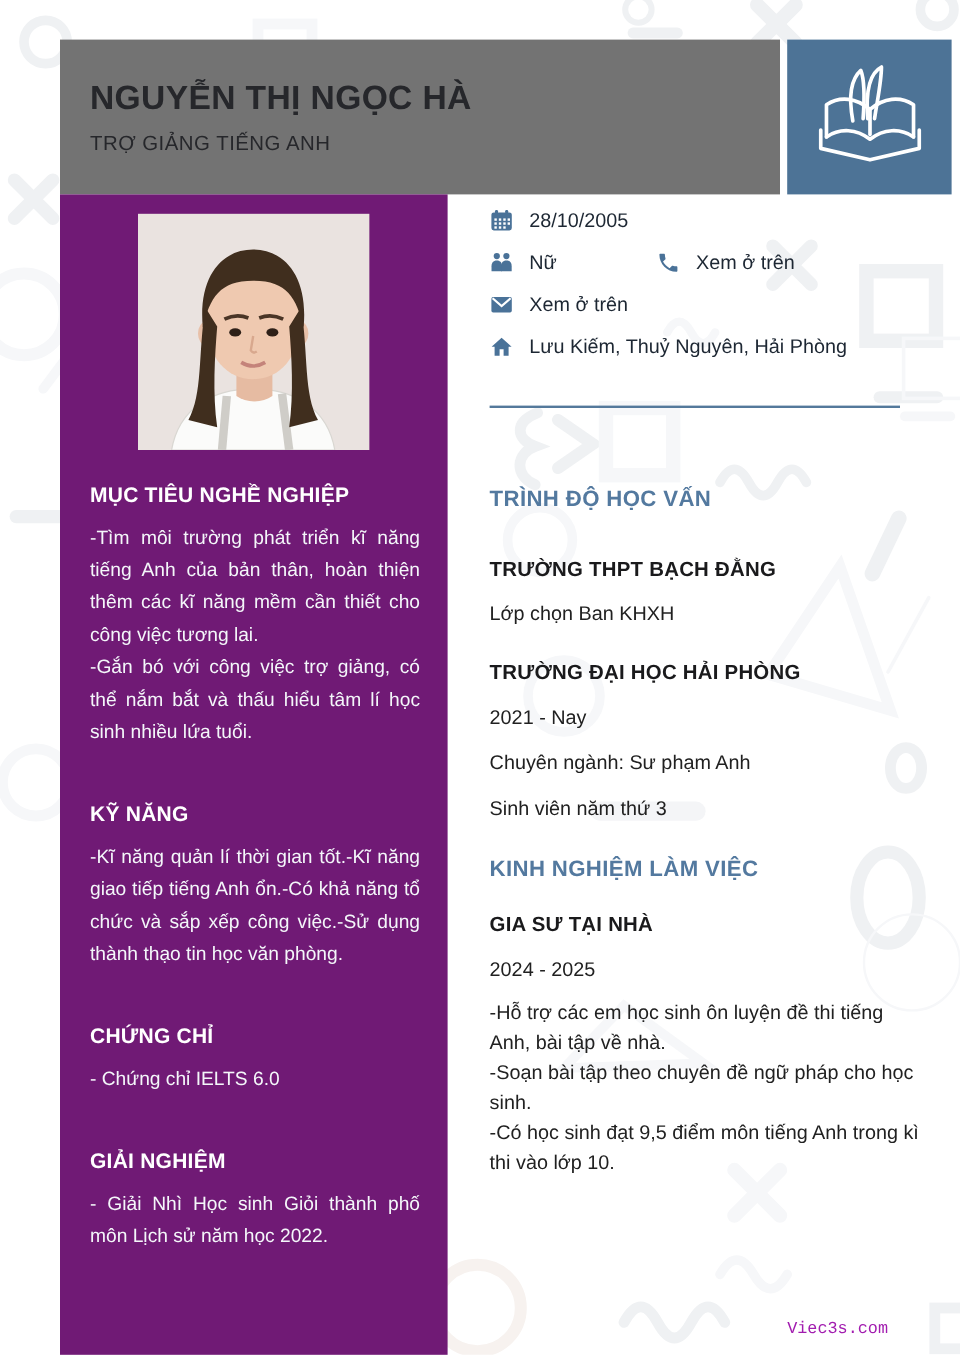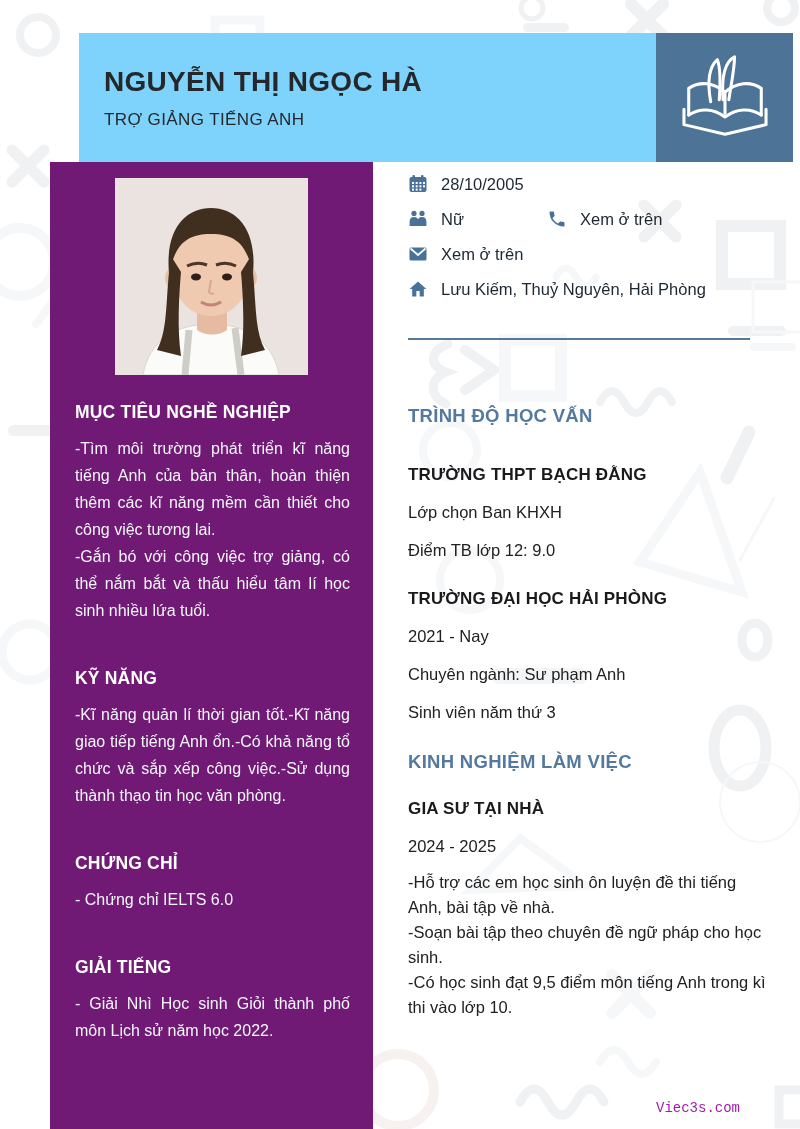--- a/index.html
+++ b/index.html
@@ -3,22 +3,22 @@
 <meta charset="utf-8">
 <style>
   html,body{margin:0;padding:0;}
   body{
     width:800px;height:1129px;position:relative;overflow:hidden;background:#ffffff;
     font-family:"Liberation Sans","DejaVu Sans",sans-serif;color:#212121;
   }
   .doodles{position:absolute;left:0;top:0;width:800px;height:1129px;}
   
   .header-band{
-    position:absolute;left:50px;top:33px;width:600px;height:129px;background:#7dd3fc;
-    box-sizing:border-box;padding:33px 10px 0 25px;margin-left:29px;
+    position:absolute;left:50px;top:33px;width:600px;height:129px;background:#737373;
+    box-sizing:border-box;padding:33px 10px 0 25px;
   }
   .name{font-size:28px;font-weight:bold;color:#26272b;letter-spacing:.3px;}
   .job-title{font-size:17px;color:#26272b;margin-top:12px;letter-spacing:.4px;}
   .logo-box{
     position:absolute;left:656px;top:33px;width:137px;height:129px;background:#4d7396;
     display:flex;align-items:center;justify-content:center;
   }
   
   .sidebar{
     position:absolute;left:50px;top:162px;width:323px;height:967px;background:#701a75;
@@ -139,21 +139,21 @@
   <h2 class="side-h">MỤC TIÊU NGHỀ NGHIỆP</h2>
   <p class="side-p">-Tìm môi trường phát triển kĩ năng tiếng Anh của bản thân, hoàn thiện thêm các kĩ năng mềm cần thiết cho công việc tương lai.
 -Gắn bó với công việc trợ giảng, có thể nắm bắt và thấu hiểu tâm lí học sinh nhiều lứa tuổi.</p>
 
   <h2 class="side-h mt">KỸ NĂNG</h2>
   <p class="side-p">-Kĩ năng quản lí thời gian tốt.-Kĩ năng giao tiếp tiếng Anh ổn.-Có khả năng tổ chức và sắp xếp công việc.-Sử dụng thành thạo tin học văn phòng.</p>
 
   <h2 class="side-h mt">CHỨNG CHỈ</h2>
   <p class="side-p">- Chứng chỉ IELTS 6.0</p>
 
-  <h2 class="side-h mt">GIẢI TIẾNG</h2>
+  <h2 class="side-h mt">GIẢI NGHIỆM</h2>
   <p class="side-p">- Giải Nhì Học sinh Giỏi thành phố môn Lịch sử năm học 2022.</p>
 </div>
 
 <div class="main">
 
   <div class="c-row">
     <span class="cicon">
       <svg viewBox="0 0 20 20" width="20" height="20">
         <g fill="#4a7298">
           <rect x="1.5" y="3" width="17" height="15" rx="2"></rect>
@@ -218,21 +218,20 @@
     </span>
     <span>Lưu Kiếm, Thuỷ Nguyên, Hải Phòng</span>
   </div>
 
   <div class="divider"></div>
 
   <h2 class="sec-h">TRÌNH ĐỘ HỌC VẤN</h2>
 
   <h3 class="entry-h">TRƯỜNG THPT BẠCH ĐẰNG</h3>
   <div class="line">Lớp chọn Ban KHXH</div>
-  <div class="line">Điểm TB lớp 12: 9.0</div>
 
   <h3 class="entry-h second">TRƯỜNG ĐẠI HỌC HẢI PHÒNG</h3>
   <div class="line">2021 - Nay</div>
   <div class="line">Chuyên ngành: Sư phạm Anh</div>
   <div class="line">Sinh viên năm thứ 3</div>
 
   <h2 class="sec-h exp">KINH NGHIỆM LÀM VIỆC</h2>
 
   <h3 class="entry-h job">GIA SƯ TẠI NHÀ</h3>
   <div class="line">2024 - 2025</div>

